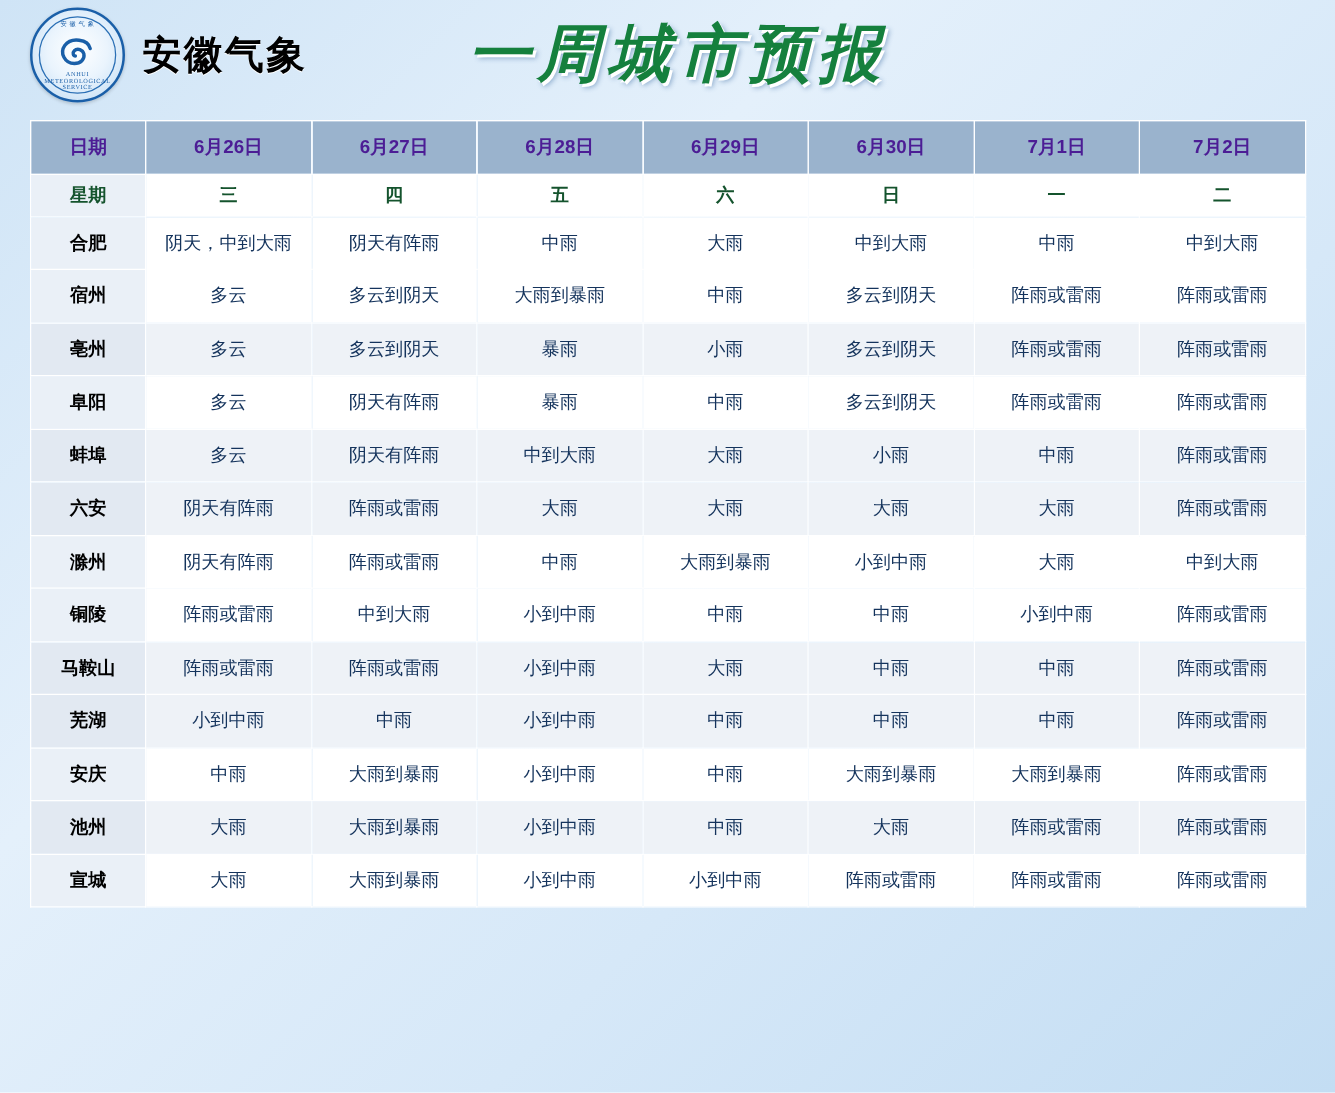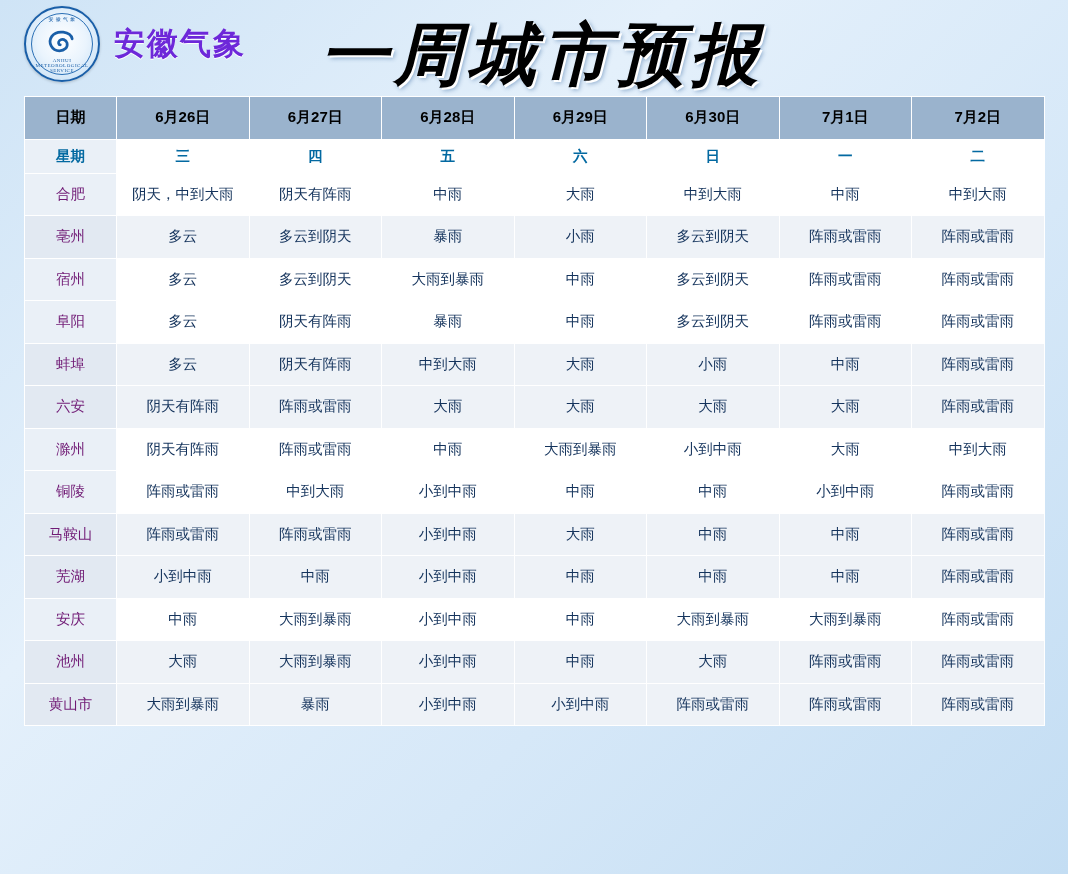--- a/index.html
+++ b/index.html
@@ -63,38 +63,38 @@
     color: #1a5fa8;
     font-family: "Liberation Serif", "DejaVu Serif", serif;
   }
   .logo .logo-text-top { top: 8px; }
   .logo .logo-text-bottom { bottom: 7px; }
 
   .brand {
     margin-left: 14px;
     font-size: 31px;
     font-weight: bold;
-    color: #6d28d9;
+    color: #000000;
     letter-spacing: 2px;
     font-family: "DejaVu Sans", "Liberation Sans", sans-serif;
     text-shadow: 0 1px 0 #ffffff;
     white-space: nowrap;
   }
   .main-title {
     position: absolute;
     left: 16px;
     right: 0;
     top: 10px;
     text-align: center;
-    font-size: 68px;
+    font-size: 50px;
     font-weight: bold;
     font-style: italic;
     letter-spacing: 6px;
     font-family: "DejaVu Serif", "Liberation Serif", serif;
-    color: #000000;
+    color: #15803d;
     text-shadow:
       2px 2px 0 #ffffff,
       3px 3px 4px rgba(40, 90, 150, .45);
     pointer-events: none;
   }
   
   .table-wrap {
     position: absolute;
     left: 24px;
     top: 96px;
@@ -114,44 +114,44 @@
     height: 41.5px;
     padding: 0 4px;
     white-space: nowrap;
     overflow: hidden;
   }
   table.forecast col.c0 { width: 92px; }
   table.forecast col.cn { width: 132.5px; }
 
   thead th {
     background: #9ab3cd;
-    color: #000000;
+    color: #4c1d95;
     font-weight: bold;
     font-size: 15px;
     height: 33px;
   }
   thead th.corner { background: #9ab3cd; }
 
   tbody tr.weekday td {
     background: #ffffff;
     font-weight: bold;
     height: 33px;
-    color: #0369a1;
+    color: #14532d;
   }
   tbody tr.weekday td.rowhead { background: #ffffff; }
 
   tbody tr.data-row td {
     background: #ffffff;
   }
   tbody tr.data-row.alt td {
     background: #eef2f7;
   }
   td.rowhead {
-    font-weight: normal;
-    color: #701a75;
+    font-weight: bold;
+    color: #000000;
     background: #eaf0f7 !important;
   }
   tbody tr.data-row.alt td.rowhead {
     background: #e2e9f2 !important;
   }
 </style>
 </head>
 <body>
 
 <div class="page">
@@ -208,41 +208,41 @@
         <tr class="data-row">
           <td class="rowhead">合肥</td>
           <td>阴天，中到大雨</td>
           <td>阴天有阵雨</td>
           <td>中雨</td>
           <td>大雨</td>
           <td>中到大雨</td>
           <td>中雨</td>
           <td>中到大雨</td>
         </tr>
+        <tr class="data-row">
+          <td class="rowhead">宿州</td>
+          <td>多云</td>
+          <td>多云到阴天</td>
+          <td>大雨到暴雨</td>
+          <td>中雨</td>
+          <td>多云到阴天</td>
+          <td>阵雨或雷雨</td>
+          <td>阵雨或雷雨</td>
+        </tr>
         <tr class="data-row alt">
           <td class="rowhead">亳州</td>
           <td>多云</td>
           <td>多云到阴天</td>
           <td>暴雨</td>
           <td>小雨</td>
           <td>多云到阴天</td>
           <td>阵雨或雷雨</td>
           <td>阵雨或雷雨</td>
         </tr>
         <tr class="data-row">
-          <td class="rowhead">宿州</td>
-          <td>多云</td>
-          <td>多云到阴天</td>
-          <td>大雨到暴雨</td>
-          <td>中雨</td>
-          <td>多云到阴天</td>
-          <td>阵雨或雷雨</td>
-          <td>阵雨或雷雨</td>
-        </tr>
-        <tr class="data-row">
           <td class="rowhead">阜阳</td>
           <td>多云</td>
           <td>阴天有阵雨</td>
           <td>暴雨</td>
           <td>中雨</td>
           <td>多云到阴天</td>
           <td>阵雨或雷雨</td>
           <td>阵雨或雷雨</td>
         </tr>
         <tr class="data-row alt">
@@ -318,24 +318,24 @@
         <tr class="data-row alt">
           <td class="rowhead">池州</td>
           <td>大雨</td>
           <td>大雨到暴雨</td>
           <td>小到中雨</td>
           <td>中雨</td>
           <td>大雨</td>
           <td>阵雨或雷雨</td>
           <td>阵雨或雷雨</td>
         </tr>
-        <tr class="data-row alt">
-          <td class="rowhead">黄山市</td>
-          <td>大雨到暴雨</td>
-          <td>暴雨</td>
+        <tr class="data-row">
+          <td class="rowhead">宣城</td>
+          <td>大雨</td>
+          <td>大雨到暴雨</td>
           <td>小到中雨</td>
           <td>小到中雨</td>
           <td>阵雨或雷雨</td>
           <td>阵雨或雷雨</td>
           <td>阵雨或雷雨</td>
         </tr>
       </tbody>
     </table>
   </div>
 </div>

